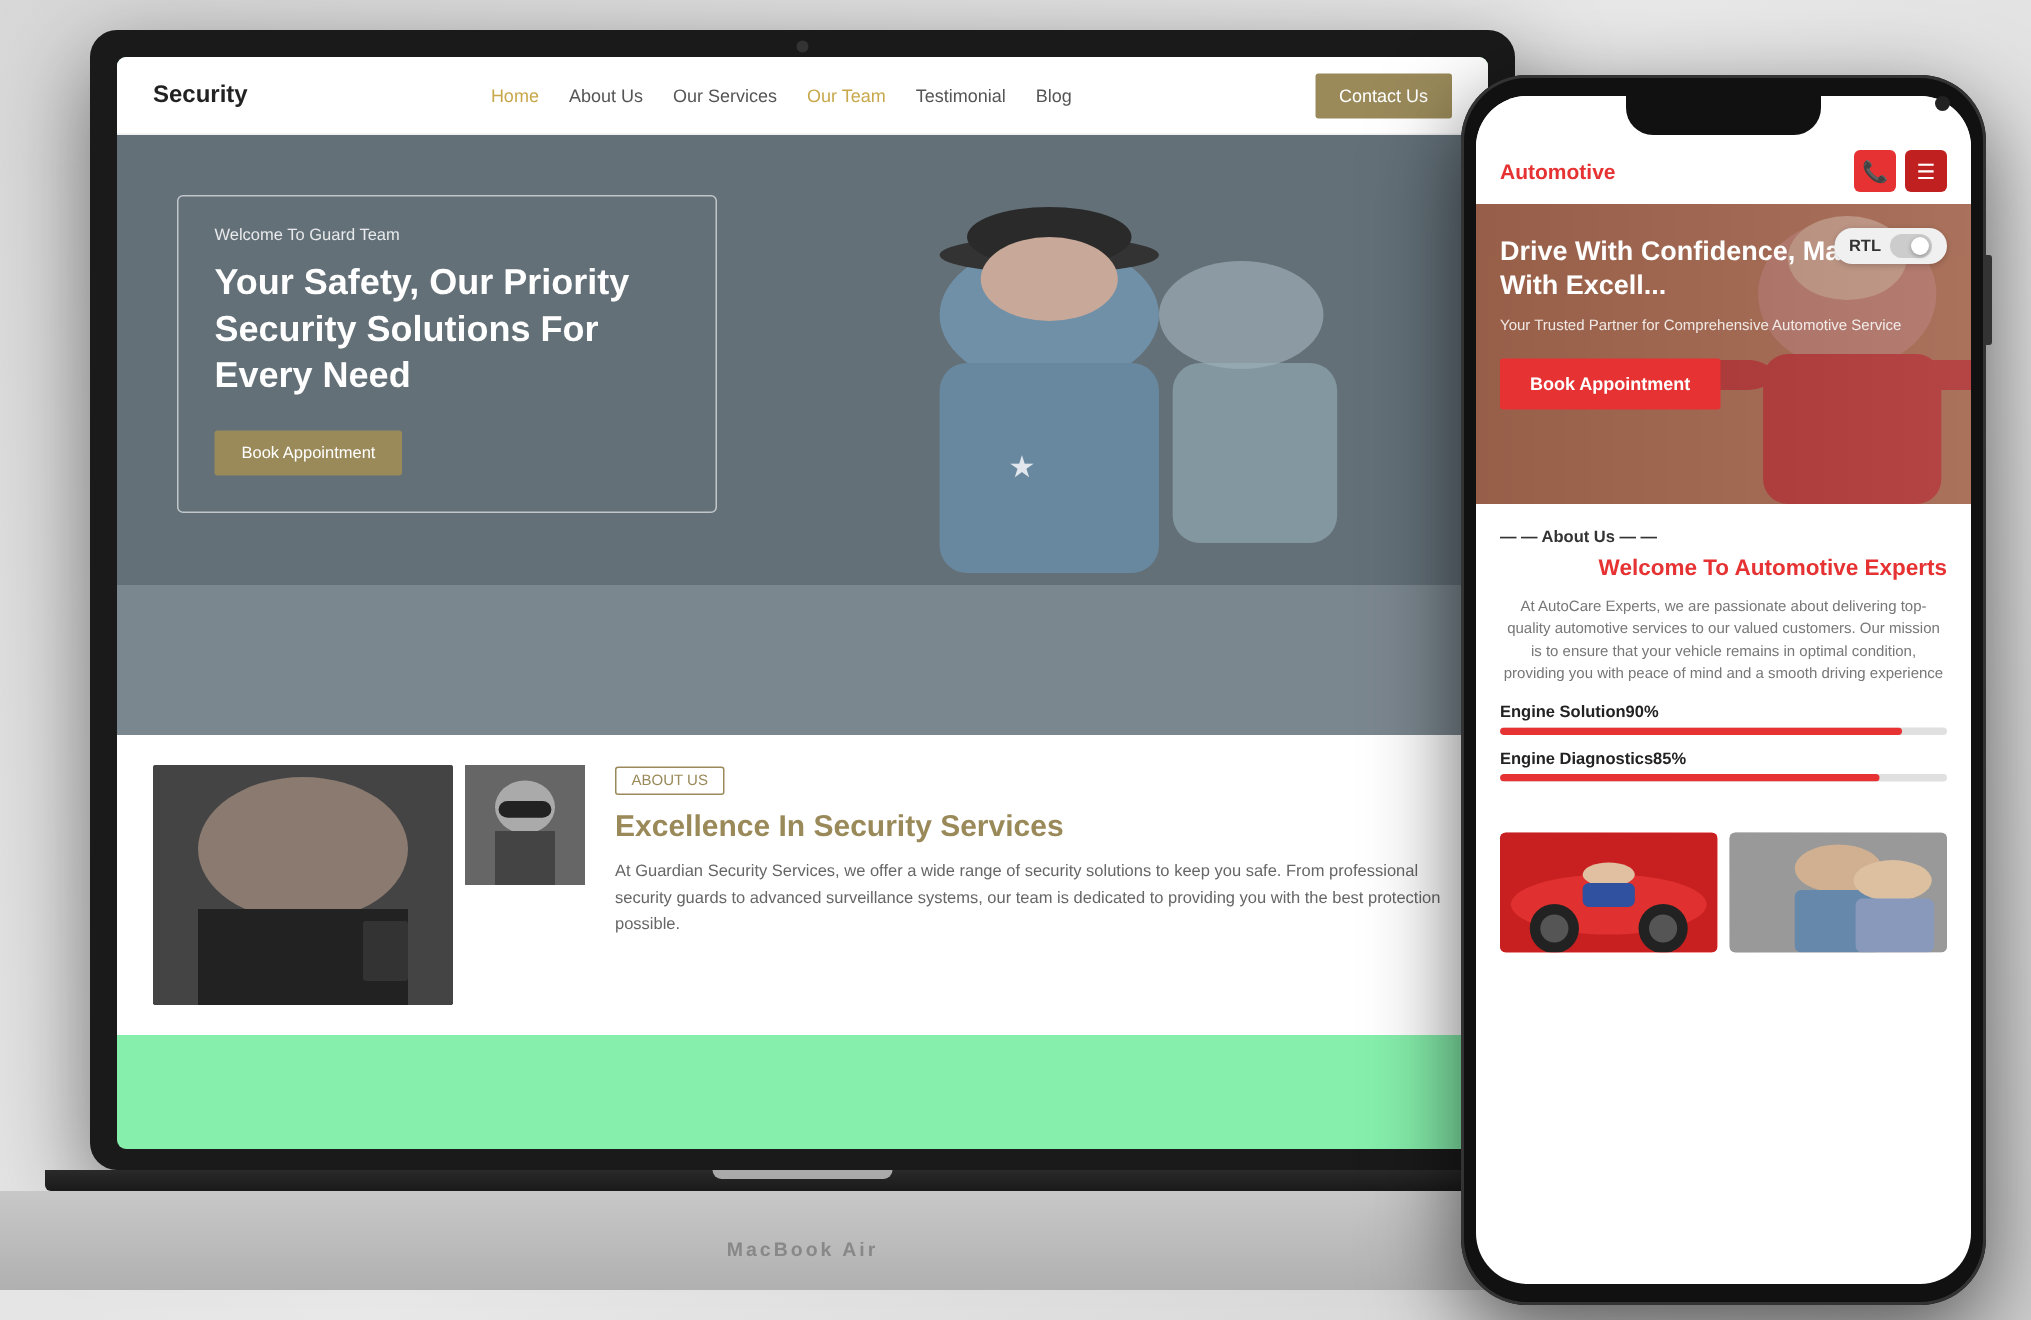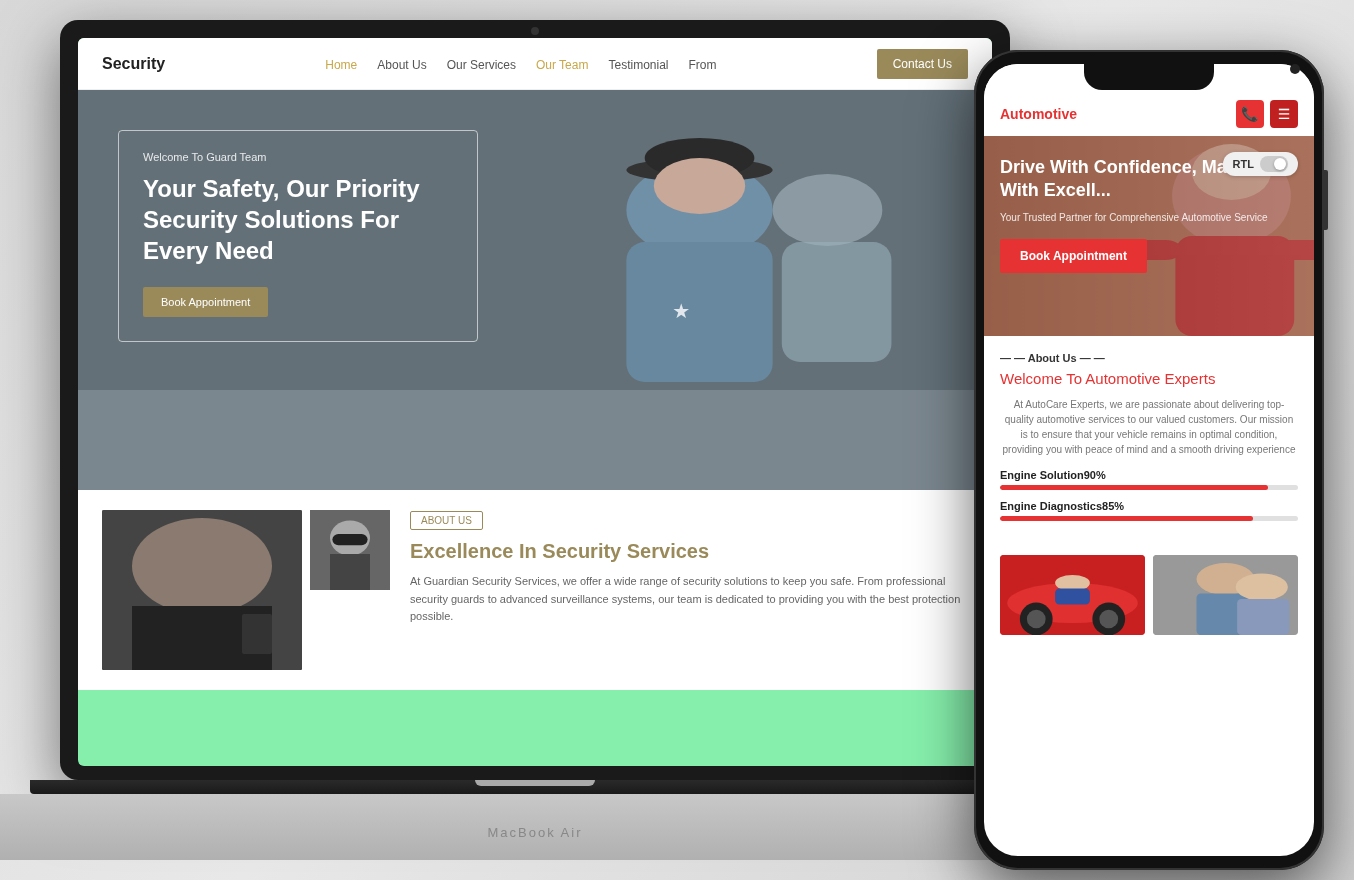--- a/index.html
+++ b/index.html
@@ -48,20 +48,21 @@
       border-radius: 6px;
       overflow: hidden;
       position: relative;
     }
     .laptop-base {
       position: absolute;
       bottom: 0;
       left: -30px;
       right: -30px;
       height: 80px;
+      font-weight: bold;
     }
     .laptop-hinge {
       width: 100%;
       height: 14px;
       background: linear-gradient(to bottom, #2a2a2a, #1a1a1a);
       border-radius: 0 0 4px 4px;
     }
     .laptop-bottom {
       width: 110%;
       margin-left: -5%;
@@ -413,24 +414,24 @@
       flex-shrink: 0;
     }
     .phone-about-header {
       text-align: left;
       color: #555;
       font-size: 11px;
       margin-bottom: 6px;
     }
     .phone-about-header span { color: #333; font-weight: 600; }
     .phone-about-title {
-      text-align: left;
+      text-align: right;
       color: #e63232;
       font-size: 15px;
-      font-weight: 400;
+      font-weight: 700;
       margin-bottom: 10px;
     }
     .phone-about-text {
       color: #777;
       font-size: 10px;
       line-height: 1.5;
       text-align: center;
       margin-bottom: 12px;
     }
     .phone-skill {
@@ -514,21 +515,21 @@
               <li>
                 <a href="#">Our Services</a>
               </li>
               <li class="team">
                 <a href="#">Our Team</a>
               </li>
               <li>
                 <a href="#">Testimonial</a>
               </li>
               <li>
-                <a href="#">From</a>
+                <a href="#">Blog</a>
               </li>
             </ul>
             <button class="sec-contact-btn">Contact Us</button>
           </nav>
 
           <div class="sec-hero">
             <div class="sec-hero-bg">
 
               <svg width="100%" height="100%" style="position:absolute;top:0;left:0;" xmlns="http://www.w3.org/2000/svg">
 

